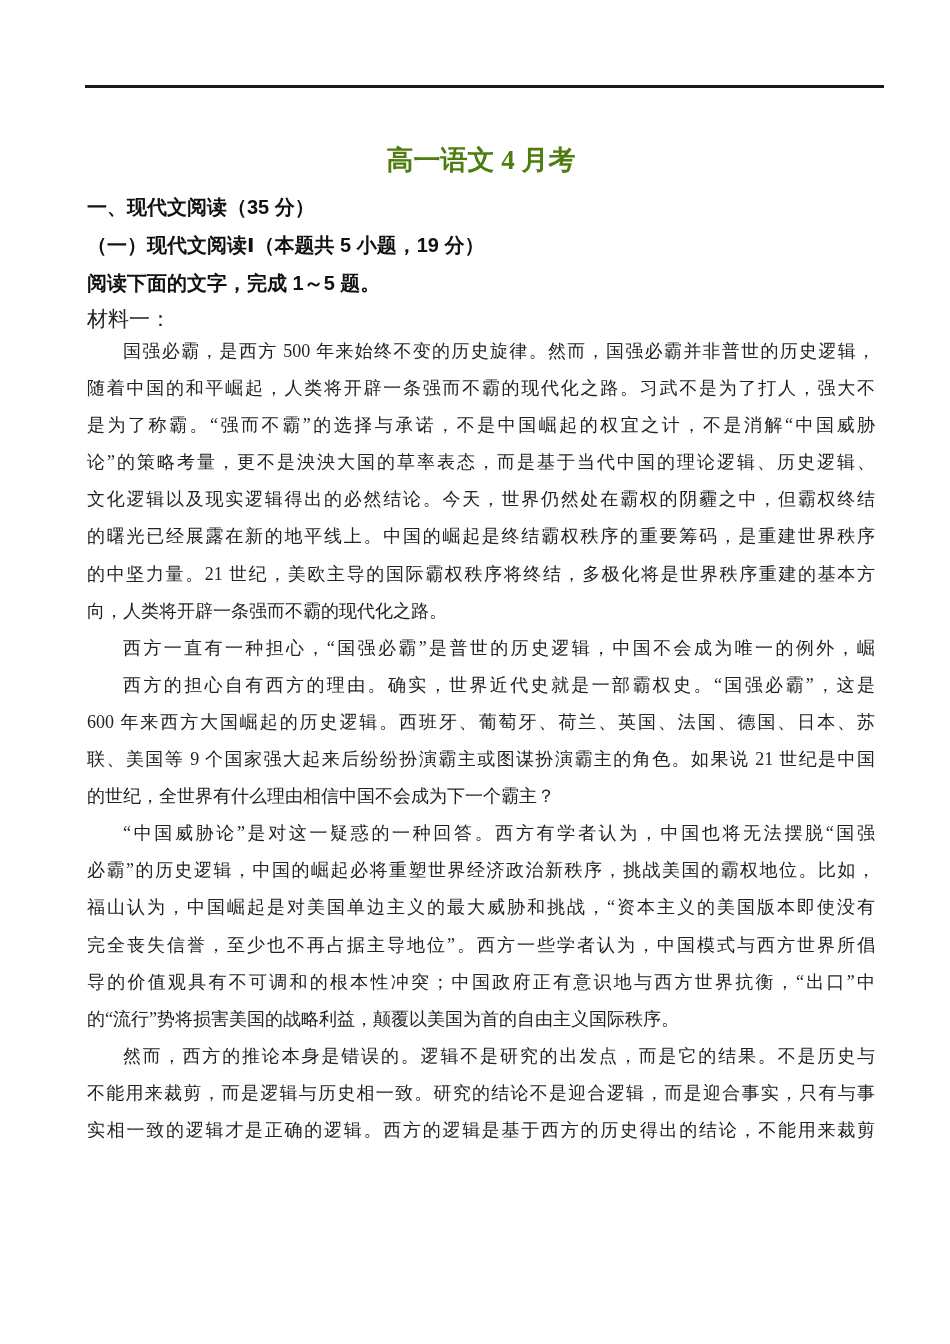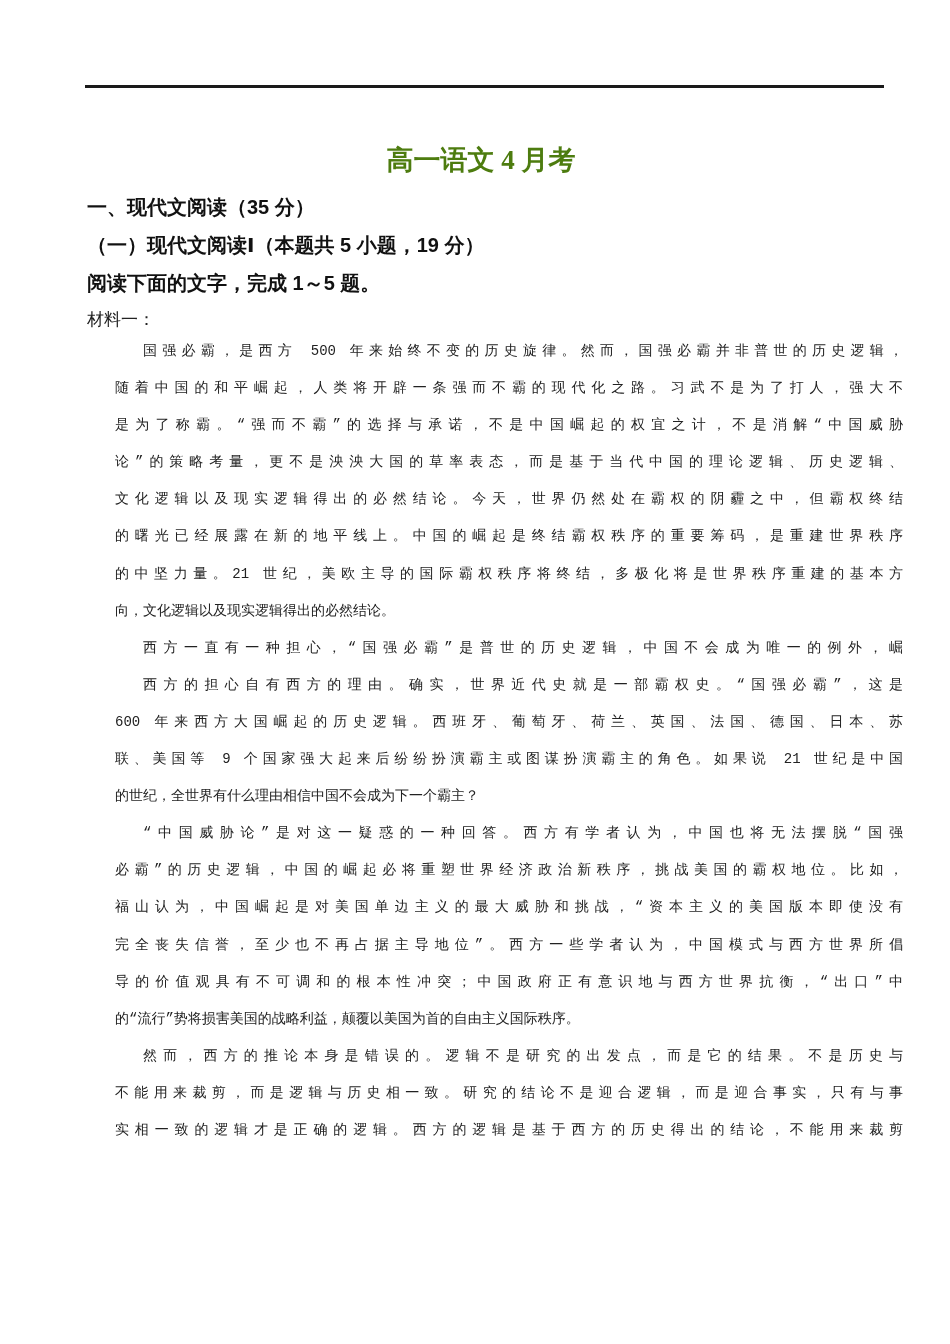--- a/index.html
+++ b/index.html
@@ -49,34 +49,33 @@
   }
   .heading.h1 { top: 189px; }
   .heading.h2 { top: 227px; }
   .heading.h3 { top: 265px; }
   .material-label {
     position: absolute;
     left: 87px;
     top: 301px;
     width: 788px;
     font-family: "Liberation Serif", "DejaVu Serif", serif;
-    font-size: 17px;
+    font-size: 21px;
     line-height: 37px;
     color: #222222;
   }
   .body-text {
     position: absolute;
     left: 87px;
     top: 333px;
     width: 788px;
-    font-family: Liberation Mono, monospace;
-    font-size: 14px;
+    font-family: Liberation Serif, serif;
+    font-size: 18px;
     line-height: 37.1px;
     color: #222222;
-    margin-left: 28px;
   }
   .body-text .line {
     height: 37.1px;
     overflow: hidden;
     text-align: justify;
     text-align-last: justify;
   }
   .body-text .line.first {
     text-indent: 2em;
   }
@@ -95,21 +94,21 @@
   <div class="heading h3">阅读下面的文字，完成 1～5 题。</div>
   <div class="material-label">材料一：</div>
   <div class="body-text" id="body-text">
       <div class="line first">国强必霸，是西方 500 年来始终不变的历史旋律。然而，国强必霸并非普世的历史逻辑，</div>
       <div class="line">随着中国的和平崛起，人类将开辟一条强而不霸的现代化之路。习武不是为了打人，强大不</div>
       <div class="line">是为了称霸。“强而不霸”的选择与承诺，不是中国崛起的权宜之计，不是消解“中国威胁</div>
       <div class="line">论”的策略考量，更不是泱泱大国的草率表态，而是基于当代中国的理论逻辑、历史逻辑、</div>
       <div class="line">文化逻辑以及现实逻辑得出的必然结论。今天，世界仍然处在霸权的阴霾之中，但霸权终结</div>
       <div class="line">的曙光已经展露在新的地平线上。中国的崛起是终结霸权秩序的重要筹码，是重建世界秩序</div>
       <div class="line">的中坚力量。21 世纪，美欧主导的国际霸权秩序将终结，多极化将是世界秩序重建的基本方</div>
-      <div class="line para-end">向，文化逻辑以及现实逻辑得出的必然结论。</div>
+      <div class="line para-end">向，人类将开辟一条强而不霸的现代化之路。</div>
       <div class="line first">西方一直有一种担心，“国强必霸”是普世的历史逻辑，中国不会成为唯一的例外，崛</div>
       <div class="line first">西方的担心自有西方的理由。确实，世界近代史就是一部霸权史。“国强必霸”，这是</div>
       <div class="line">600 年来西方大国崛起的历史逻辑。西班牙、葡萄牙、荷兰、英国、法国、德国、日本、苏</div>
       <div class="line">联、美国等 9 个国家强大起来后纷纷扮演霸主或图谋扮演霸主的角色。如果说 21 世纪是中国</div>
       <div class="line para-end">的世纪，全世界有什么理由相信中国不会成为下一个霸主？</div>
       <div class="line first">“中国威胁论”是对这一疑惑的一种回答。西方有学者认为，中国也将无法摆脱“国强</div>
       <div class="line">必霸”的历史逻辑，中国的崛起必将重塑世界经济政治新秩序，挑战美国的霸权地位。比如，</div>
       <div class="line">福山认为，中国崛起是对美国单边主义的最大威胁和挑战，“资本主义的美国版本即使没有</div>
       <div class="line">完全丧失信誉，至少也不再占据主导地位”。西方一些学者认为，中国模式与西方世界所倡</div>
       <div class="line">导的价值观具有不可调和的根本性冲突；中国政府正有意识地与西方世界抗衡，“出口”中</div>

